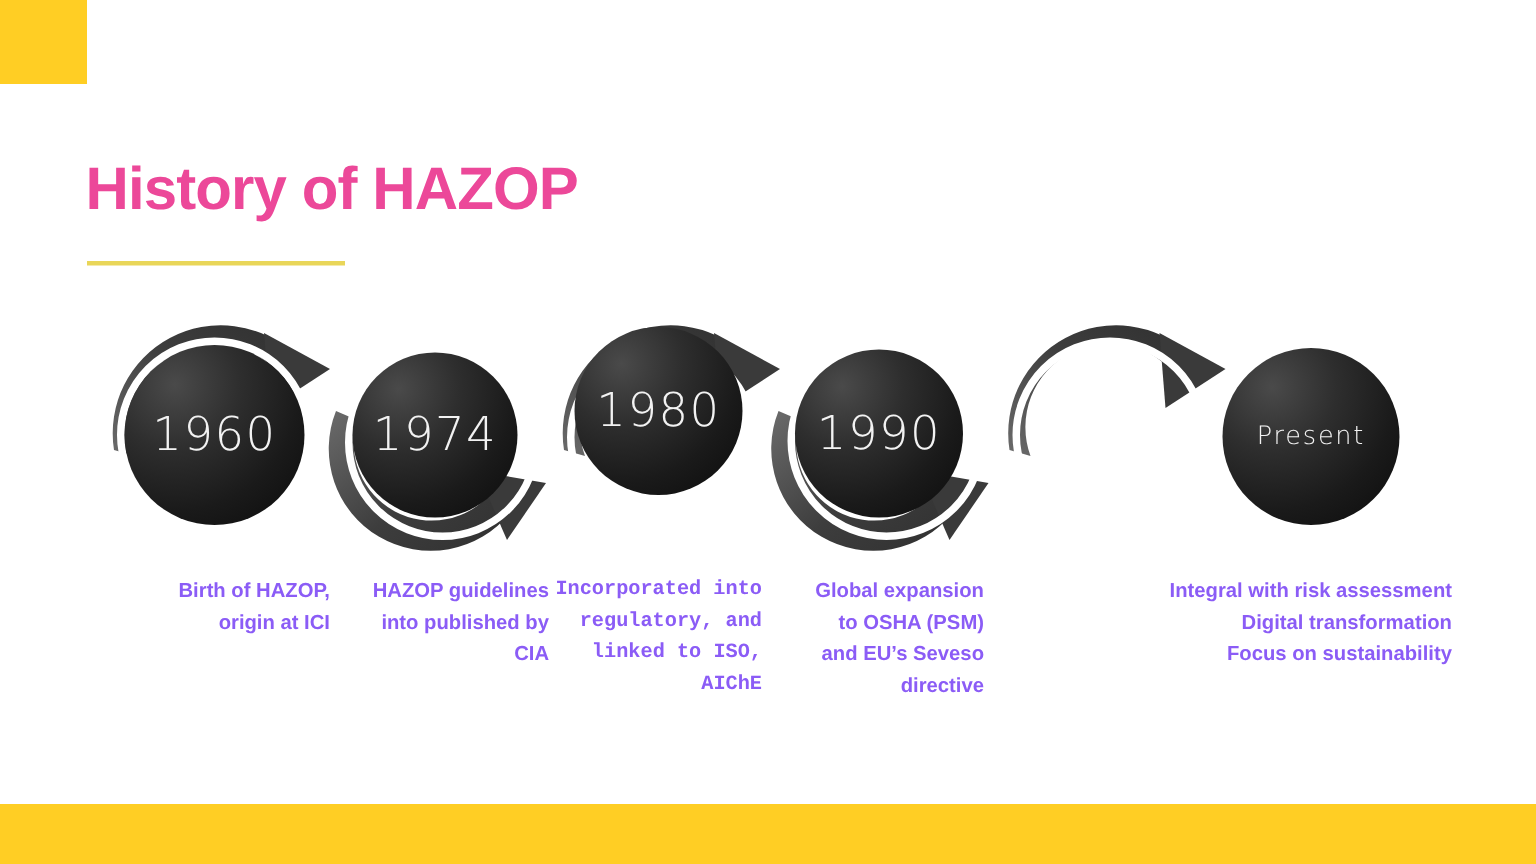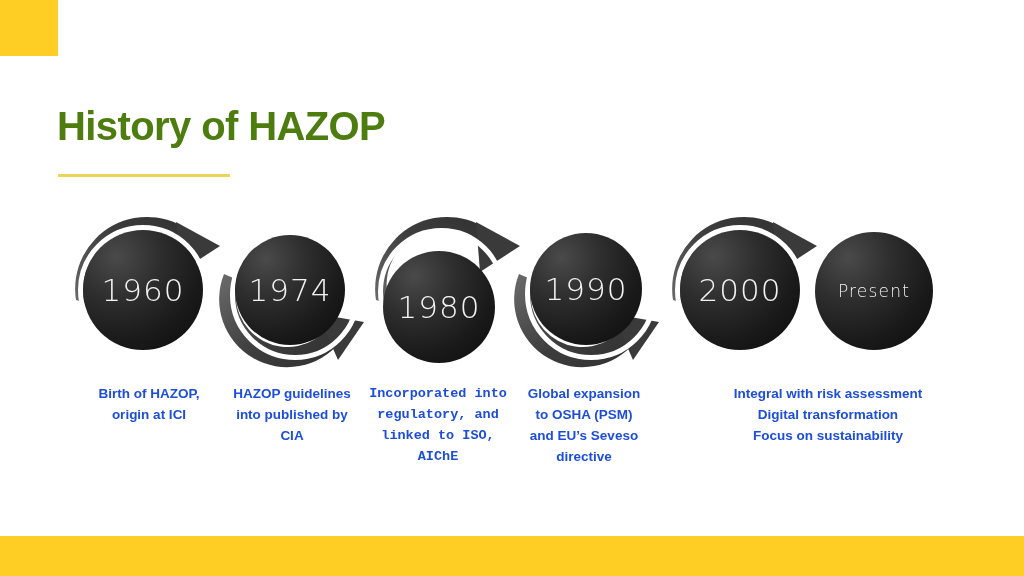--- a/index.html
+++ b/index.html
@@ -40,21 +40,21 @@
   }
 
   
   .title {
     position: absolute;
     left: 57px;
     top: 104px;
     font-size: 40px;
     font-weight: bold;
     letter-spacing: -0.6px;
-    color: #4d7c0f;
+    color: #ec4899;
     line-height: 1.1;
     white-space: nowrap;
   }
   .title-rule {
     position: absolute;
     left: 58px;
     top: 174px;
     width: 172px;
     height: 3px;
     background: #E9D659;
@@ -103,24 +103,24 @@
 
   .arrow-wrap {
     position: absolute;
     z-index: 1;
   }
   .arrow-wrap svg { display: block; overflow: visible; }
 
   
   .caption {
     position: absolute;
-    text-align: center;
+    text-align: right;
     font-size: 13.5px;
     font-weight: bold;
-    color: #1d4ed8;
+    color: #8b5cf6;
     line-height: 1.55;
   }
 </style>
 </head>
 <body>
 
 <div id="slide">
 
   <div class="corner-square"></div>
 
@@ -172,21 +172,21 @@
             <stop offset="0%" stop-color="#6b6b6b"></stop>
             <stop offset="55%" stop-color="#3d3d3d"></stop>
             <stop offset="100%" stop-color="#303030"></stop>
           </linearGradient>
         </defs>
         <path d="M8,100 A72,72 0 0 1 128,36 L120,52 A56,56 0 0 0 22,104 Z" fill="url(#ag3)"></path>
         <path d="M108,22 L152,46 L112,72 Z" fill="#3a3a3a"></path>
       </svg>
     </div>
     <div class="halo" style="left:378px; top:228px; width:117px; height:117px;"></div>
-    <div class="node" style="left:383px; top:251px; width:112px; height:112px;">
+    <div class="node" style="left:383px; top:218px; width:112px; height:112px;">
       <span class="node-label">1980</span>
     </div>
 
     <div class="arrow-wrap" style="left:513px; top:258px;">
       <svg width="190" height="120" viewBox="0 0 190 120">
         <defs>
           <linearGradient id="ag4" x1="0" y1="0" x2="1" y2="1">
             <stop offset="0%" stop-color="#6b6b6b"></stop>
             <stop offset="55%" stop-color="#3d3d3d"></stop>
             <stop offset="100%" stop-color="#303030"></stop>
@@ -208,23 +208,20 @@
             <stop offset="0%" stop-color="#6b6b6b"></stop>
             <stop offset="55%" stop-color="#3d3d3d"></stop>
             <stop offset="100%" stop-color="#303030"></stop>
           </linearGradient>
         </defs>
         <path d="M8,100 A72,72 0 0 1 128,36 L120,52 A56,56 0 0 0 22,104 Z" fill="url(#ag5)"></path>
         <path d="M108,22 L152,46 L112,72 Z" fill="#3a3a3a"></path>
       </svg>
     </div>
     <div class="halo" style="left:675px; top:225px; width:120px; height:120px;"></div>
-    <div class="node" style="left:680px; top:230px; width:120px; height:120px;">
-      <span class="node-label">2000</span>
-    </div>
 
     <div class="node" style="left:815px; top:232px; width:118px; height:118px;">
       <span class="node-label word">Present</span>
     </div>
 
     <div class="caption" style="left: 78px; top: 384px; width: 142px; white-space: pre-line;">Birth of HAZOP,
 origin at ICI</div>
 
     <div class="caption" style="left: 218px; top: 384px; width: 148px; white-space: pre-line;">HAZOP guidelines
 into published by

